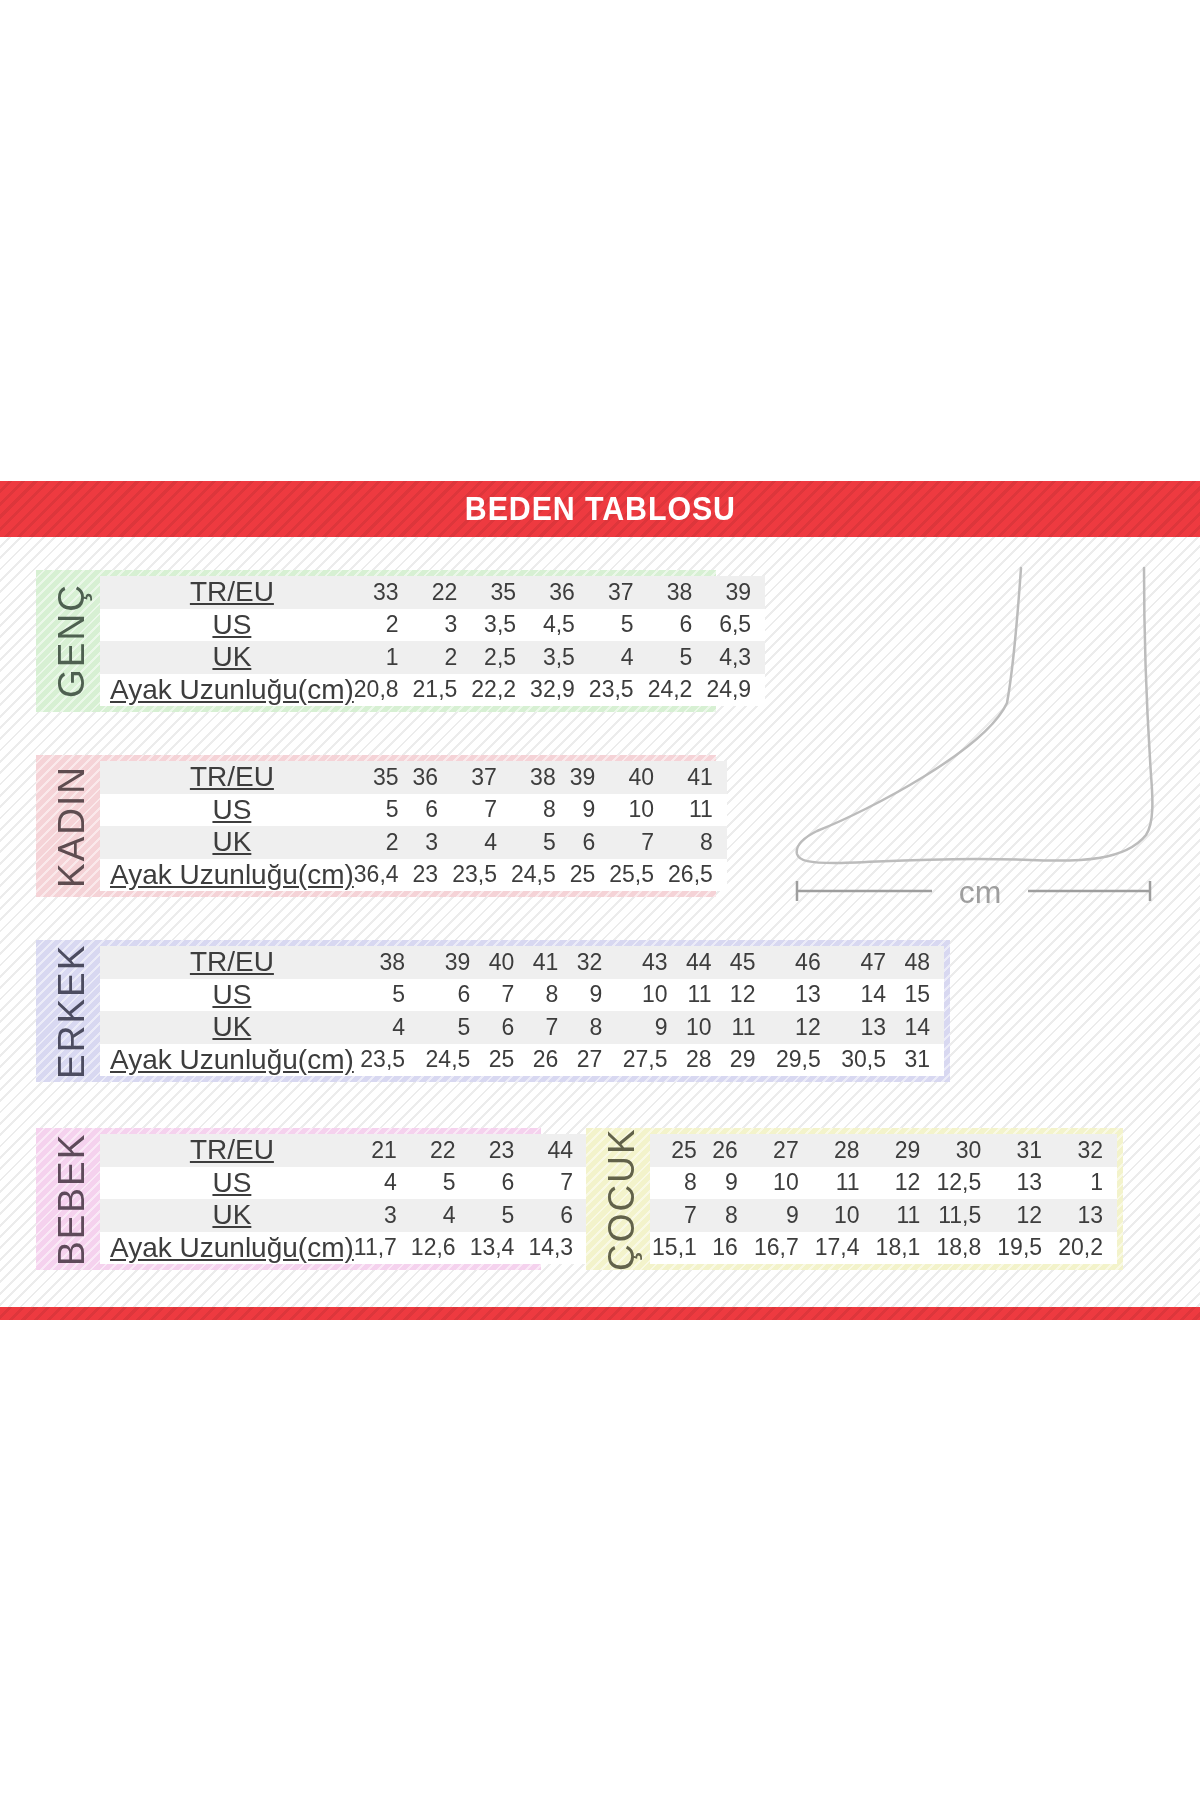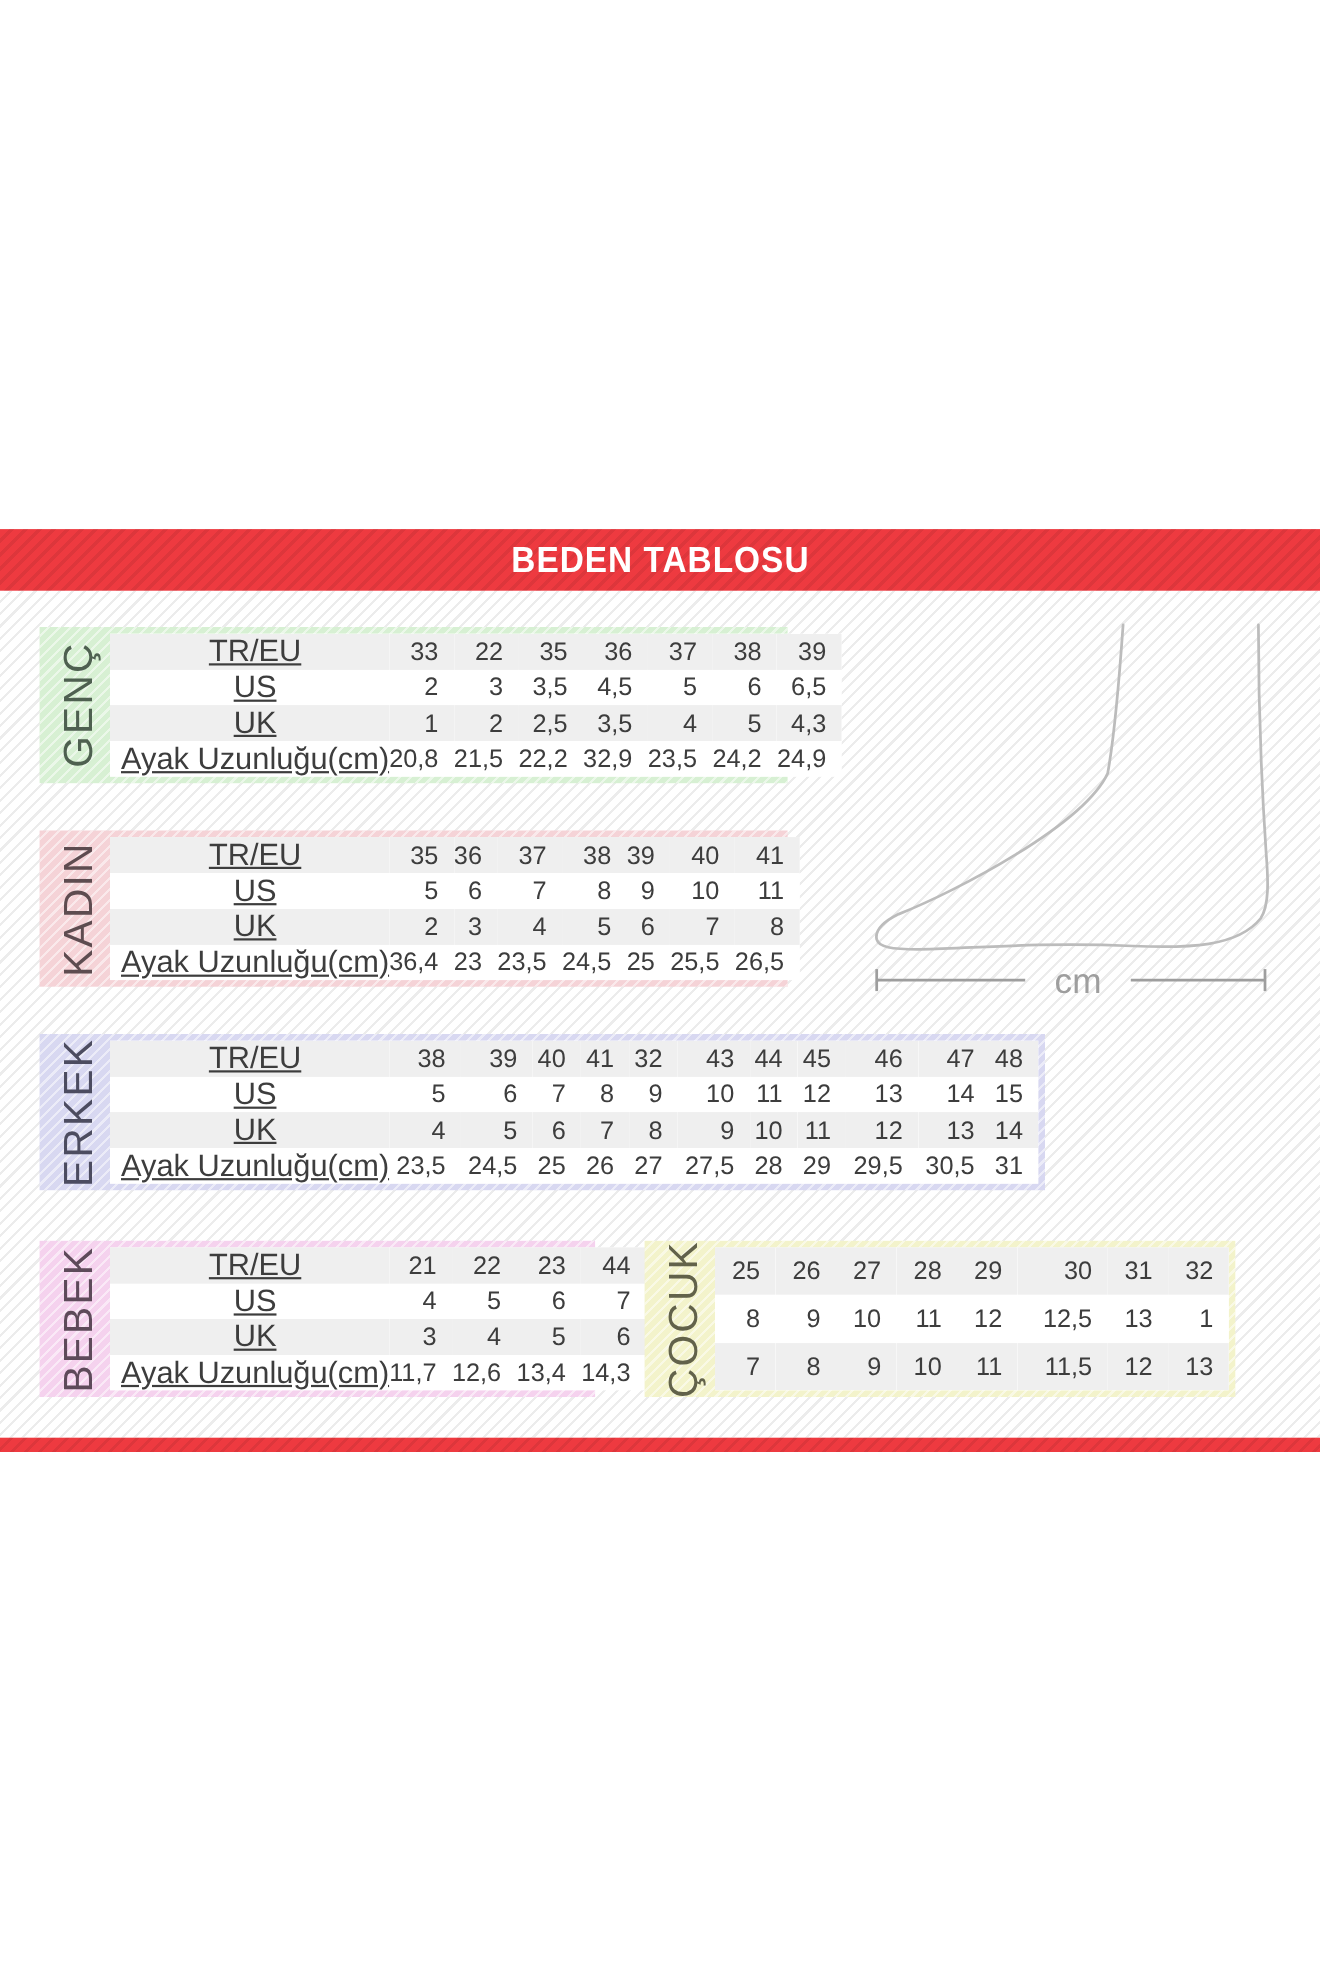--- a/index.html
+++ b/index.html
@@ -285,20 +285,30 @@
           </tr>
           <tr>
             <td>7</td>
             <td>8</td>
             <td>9</td>
             <td>10</td>
             <td>11</td>
             <td>11,5</td>
             <td>12</td>
             <td>13</td>
+          </tr>
+          <tr>
+            <td>15,1</td>
+            <td>16</td>
+            <td>16,7</td>
+            <td>17,4</td>
+            <td>18,1</td>
+            <td>18,8</td>
+            <td>19,5</td>
+            <td>20,2</td>
           </tr>
         </tbody>
       </table>
   </div>
 
 
   <svg class="foot-svg" viewBox="0 0 380 345">
     <path d="M 241 3
          C 237 60, 233 105, 227 138
          C 205 185, 90 245, 37 266

